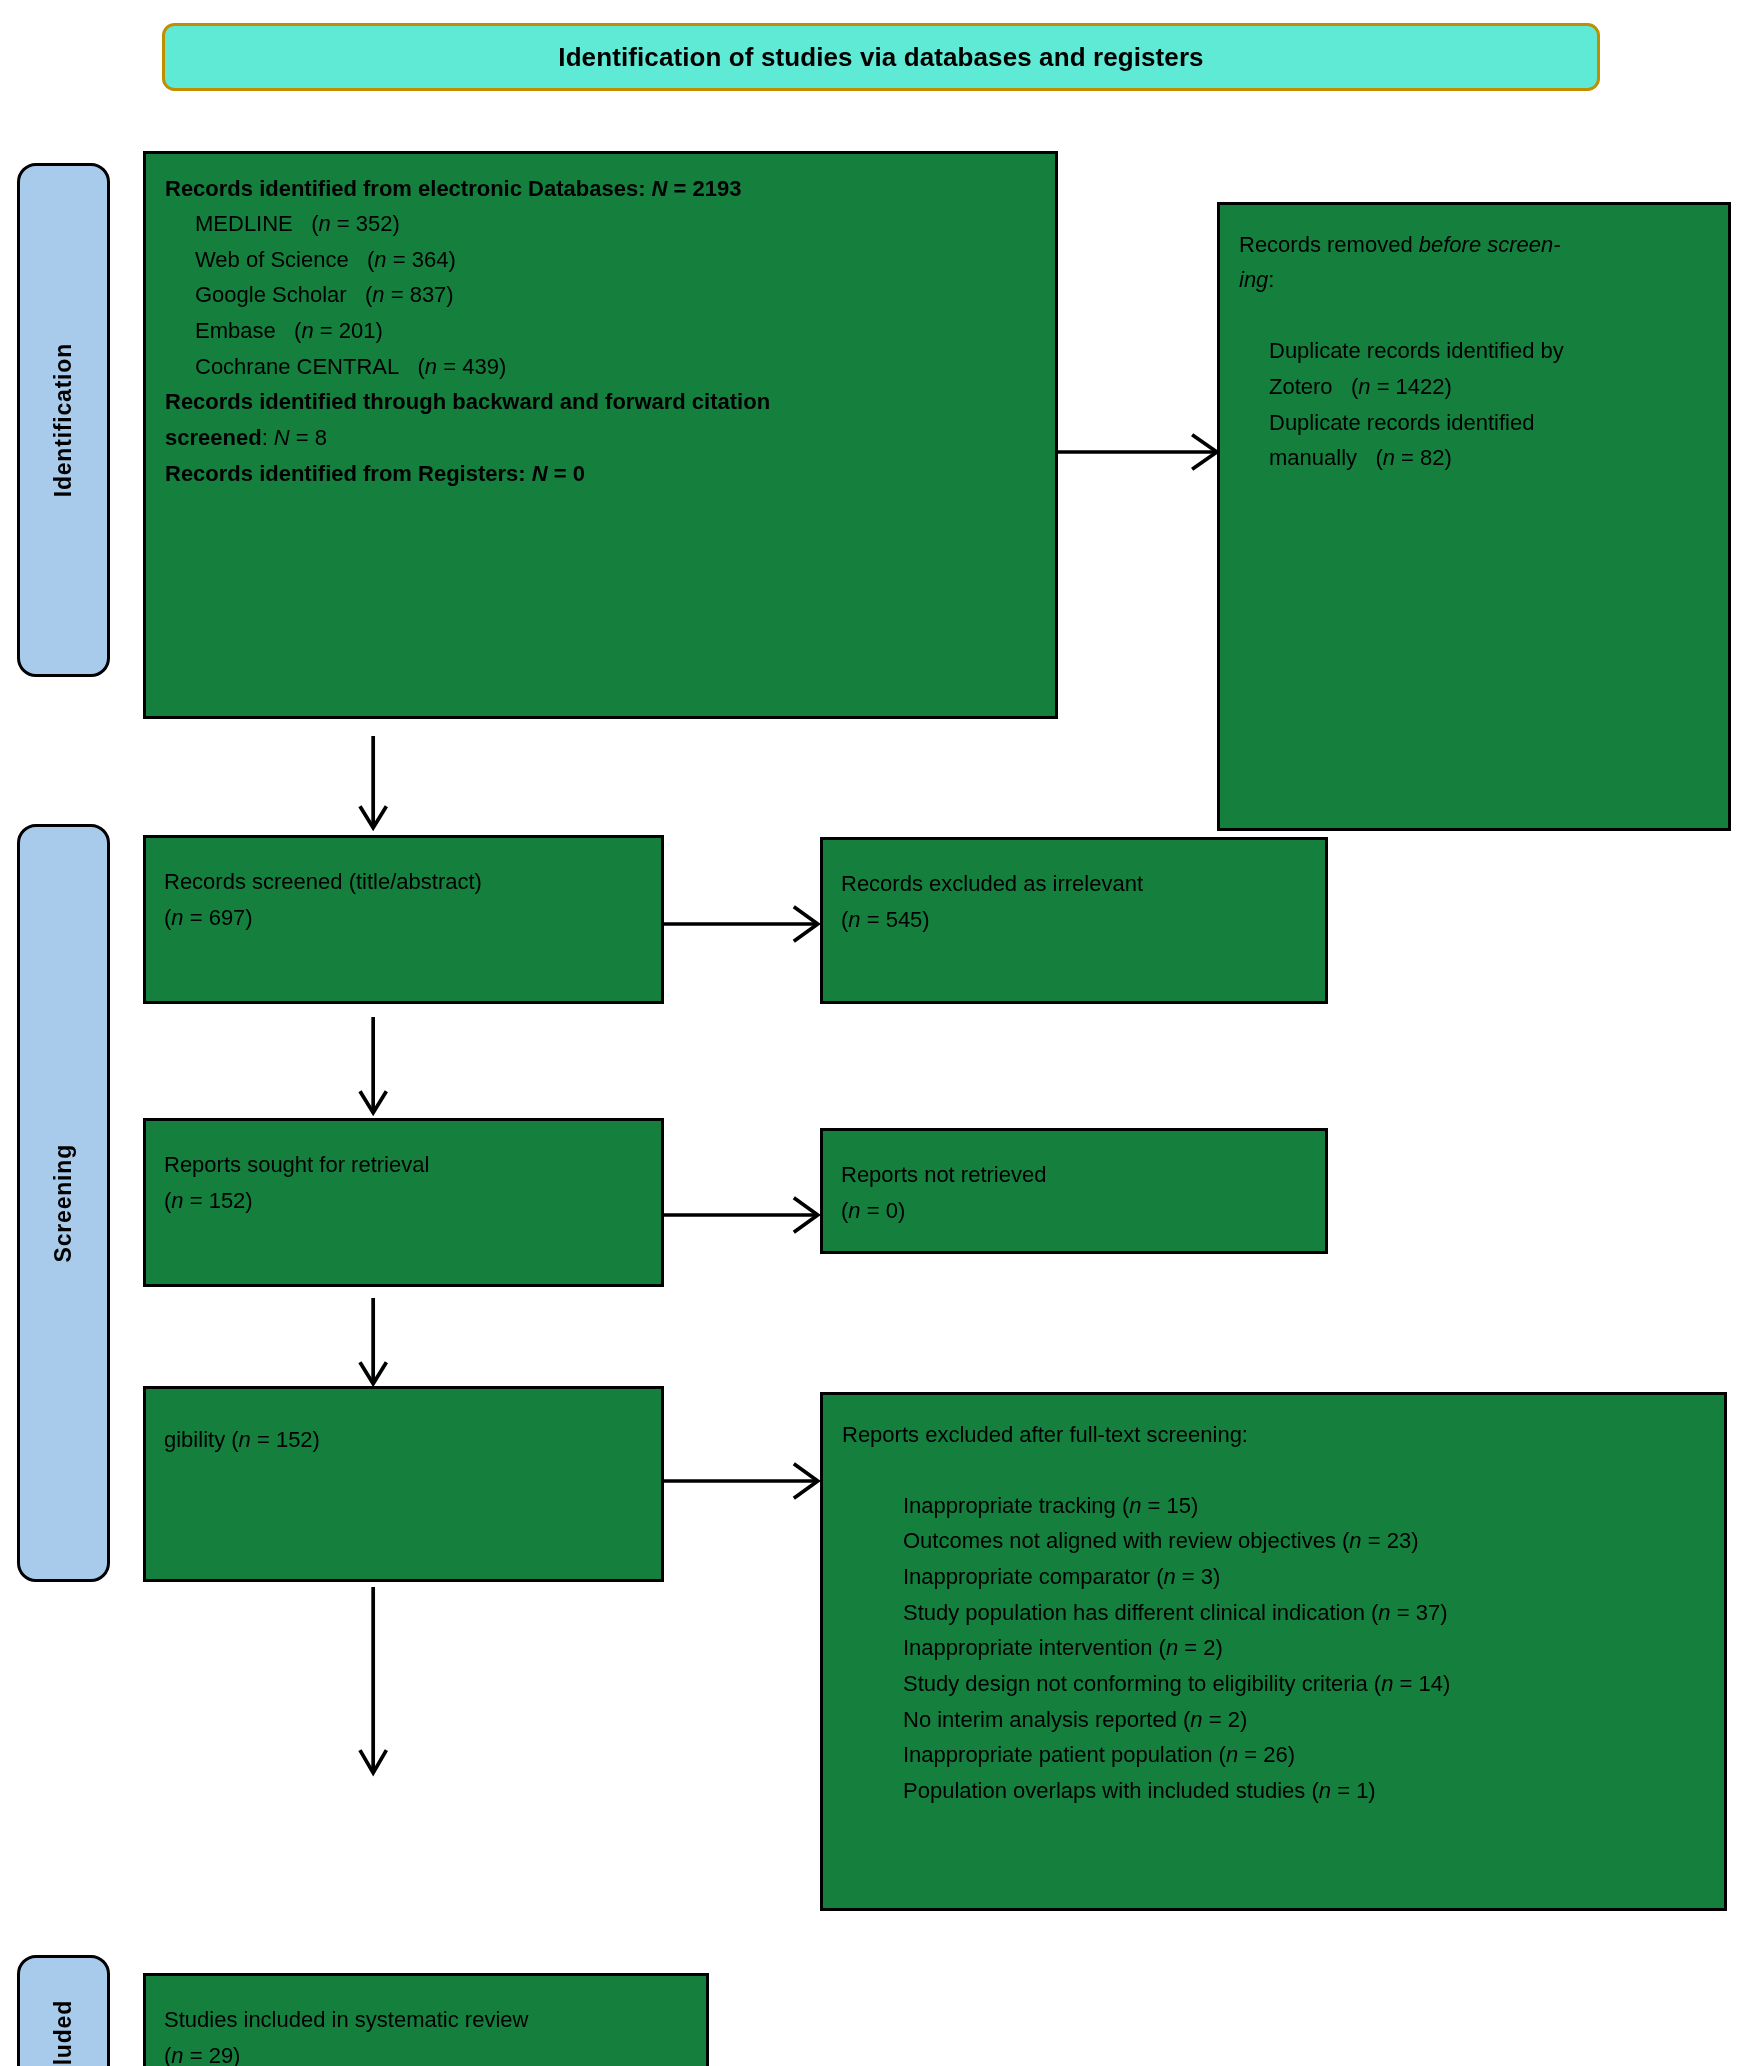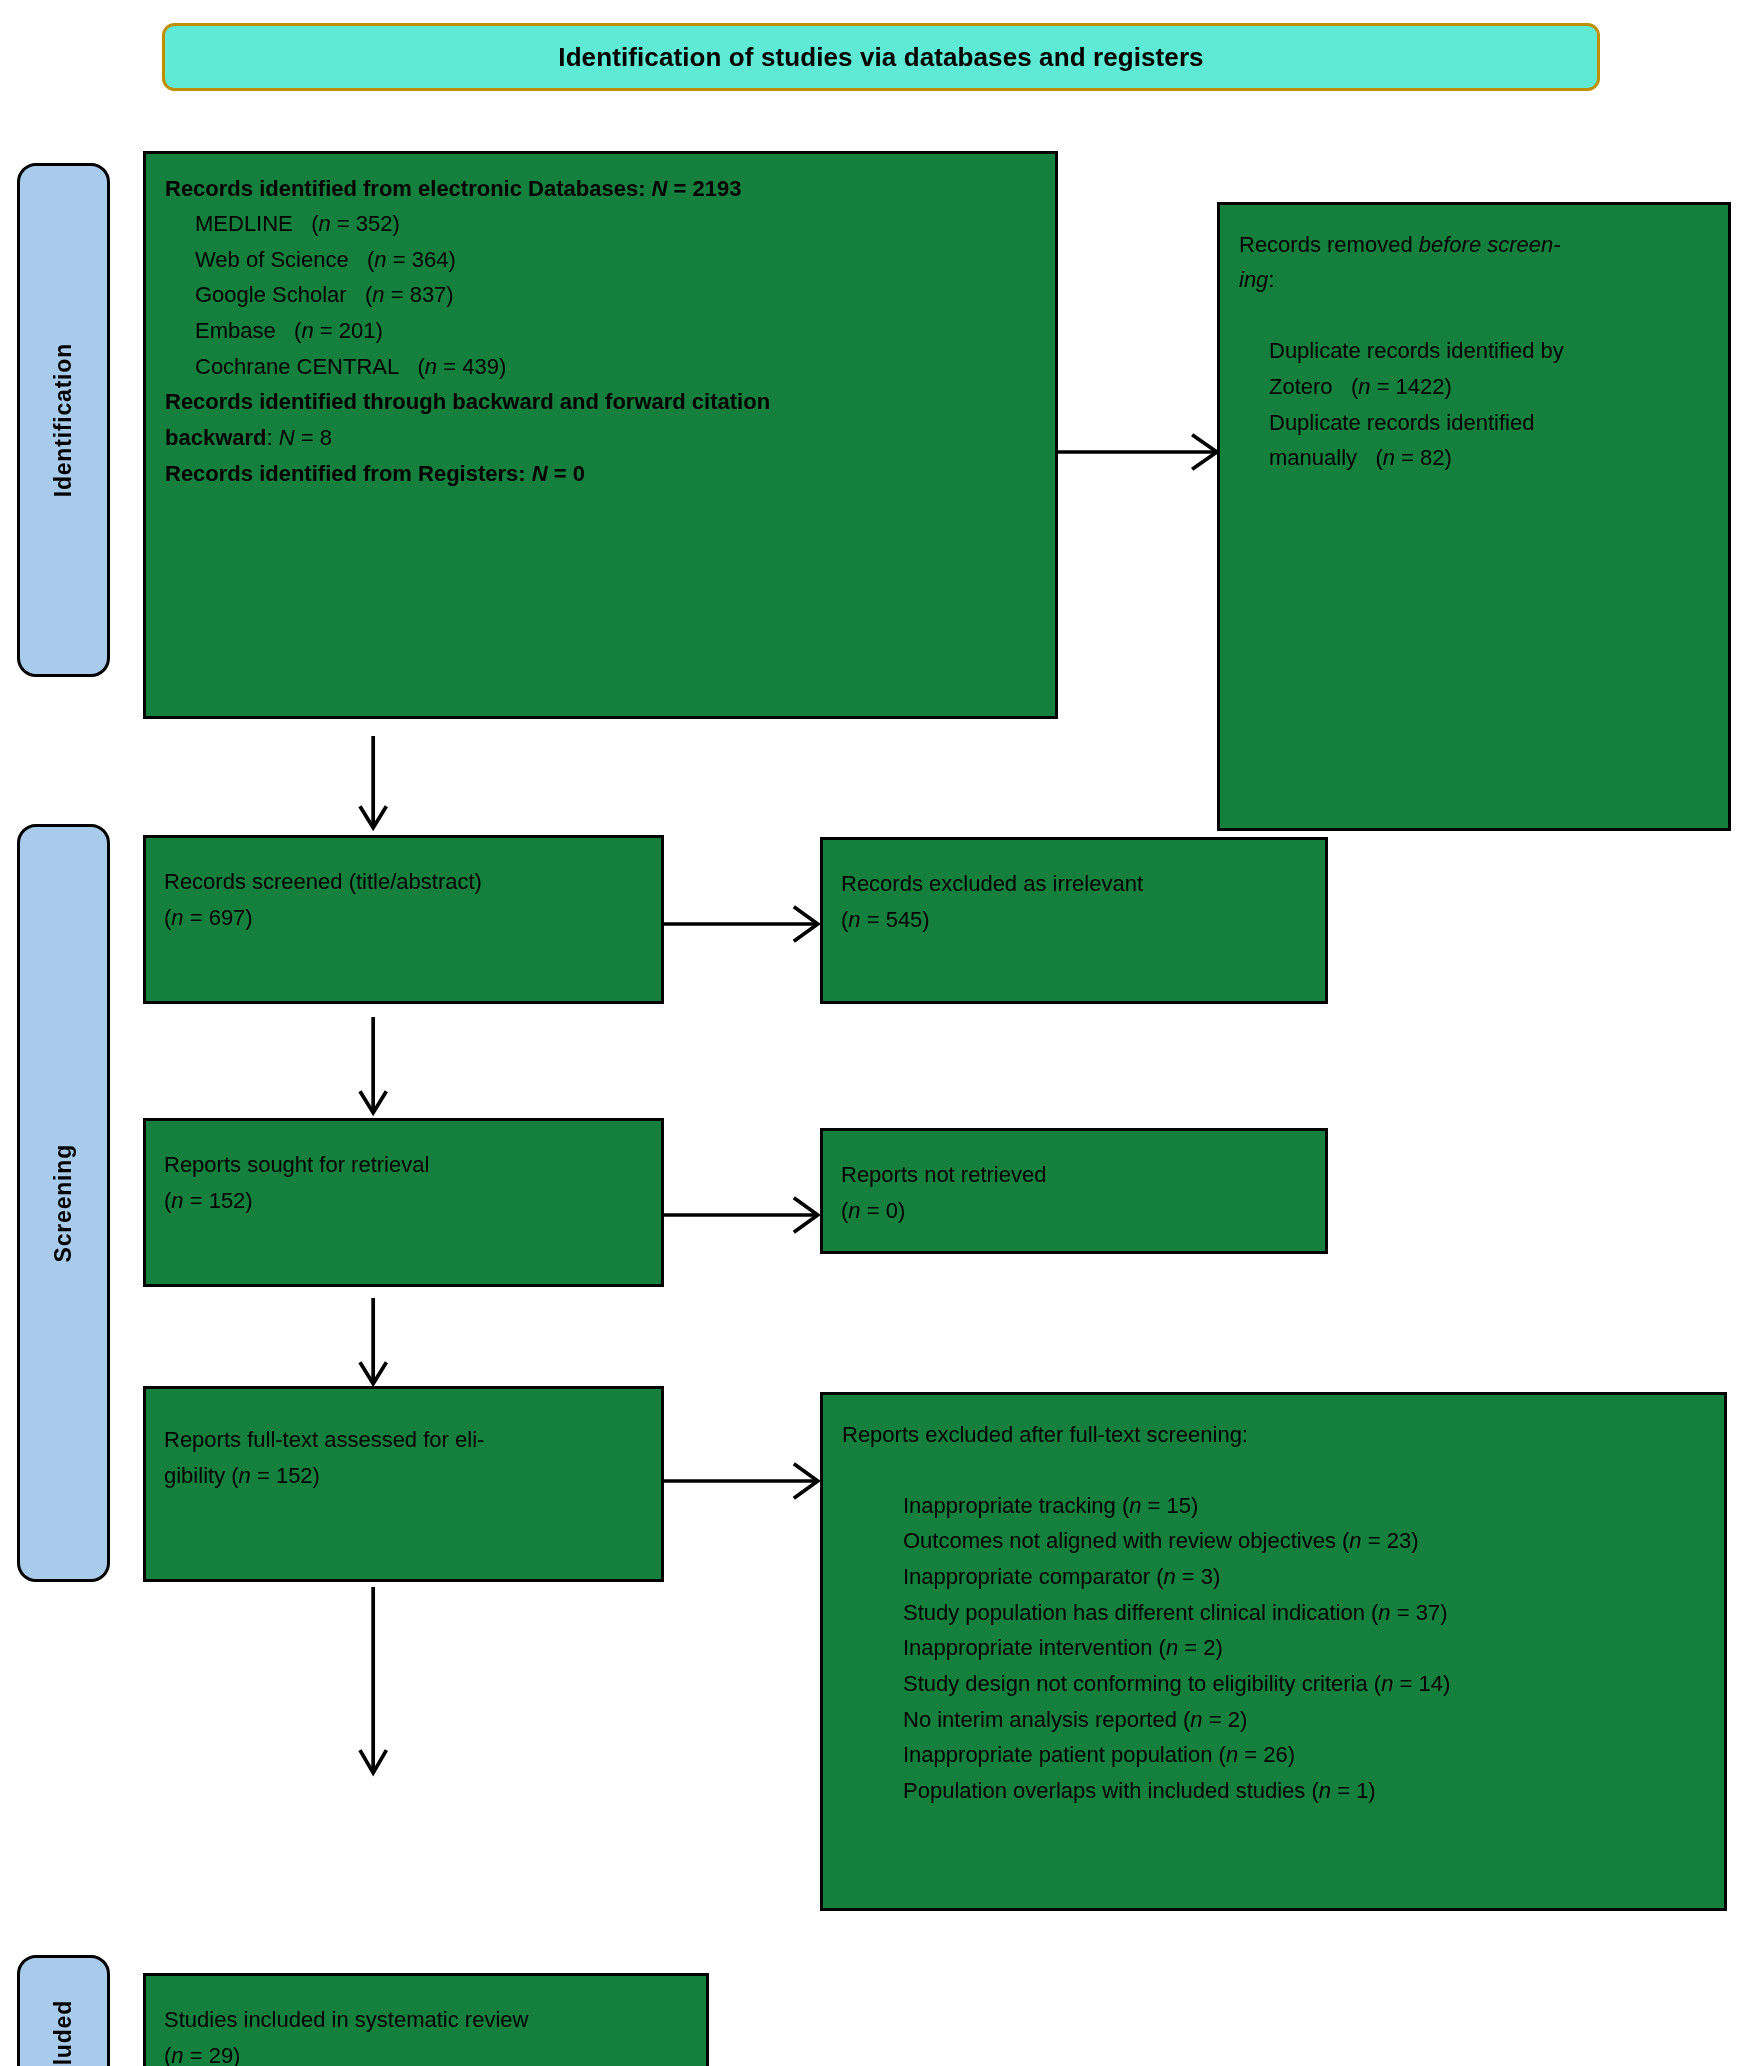--- a/index.html
+++ b/index.html
@@ -111,21 +111,21 @@
     <p class="bold"><span>Records identified from electronic Databases:</span>
       <span class="it">N</span><span> = 2193</span></p>
 
     <p class="indent"><span>MEDLINE</span>&nbsp;&nbsp;&nbsp;(<span class="it">n</span> = 352)</p>
     <p class="indent"><span>Web of Science</span>&nbsp;&nbsp;&nbsp;(<span class="it">n</span> = 364)</p>
     <p class="indent"><span>Google Scholar</span>&nbsp;&nbsp;&nbsp;(<span class="it">n</span> = 837)</p>
     <p class="indent"><span>Embase</span>&nbsp;&nbsp;&nbsp;(<span class="it">n</span> = 201)</p>
     <p class="indent"><span>Cochrane CENTRAL</span>&nbsp;&nbsp;&nbsp;(<span class="it">n</span> = 439)</p>
 
     <p class="bold">Records identified through backward and forward citation</p>
-    <p><b>backward</b>:
+    <p><b>screened</b>:
       <span class="it">N</span> = 8</p>
 
     <p class="bold"><span>Records identified from Registers:</span>
       <span class="it">N</span> = 0</p>
   </div>
 
   <div class="node" id="node-removed">
     <p><span>Records removed </span><span class="it">before screen-</span></p>
     <p><span class="it">ing</span><span>:</span></p>
     <p>&nbsp;</p>
@@ -149,21 +149,20 @@
     <p>Reports sought for retrieval</p>
     <p>(<span class="it">n</span><span> = 152)</span></p>
   </div>
 
   <div class="node" id="node-not-retrieved">
     <p>Reports not retrieved</p>
     <p>(<span class="it">n</span><span> = 0)</span></p>
   </div>
 
   <div class="node" id="node-fulltext">
-    <p>Reports full-text assessed for eli-</p>
     <p><span>gibility (</span><span class="it">n</span><span> = 152)</span></p>
   </div>
 
   <div class="node" id="node-excluded-ft">
     <p>Reports excluded after full-text screening:</p>
     <p>&nbsp;</p>
     <p class="indent2"><span>Inappropriate tracking</span> (<span class="it">n</span><span> = 15)</span></p>
     <p class="indent2"><span>Outcomes not aligned with review objectives</span> (<span class="it">n</span><span> = 23)</span></p>
     <p class="indent2"><span>Inappropriate comparator</span> (<span class="it">n</span><span> = 3)</span></p>
     <p class="indent2"><span>Study population has different clinical indication</span> (<span class="it">n</span><span> = 37)</span></p>

